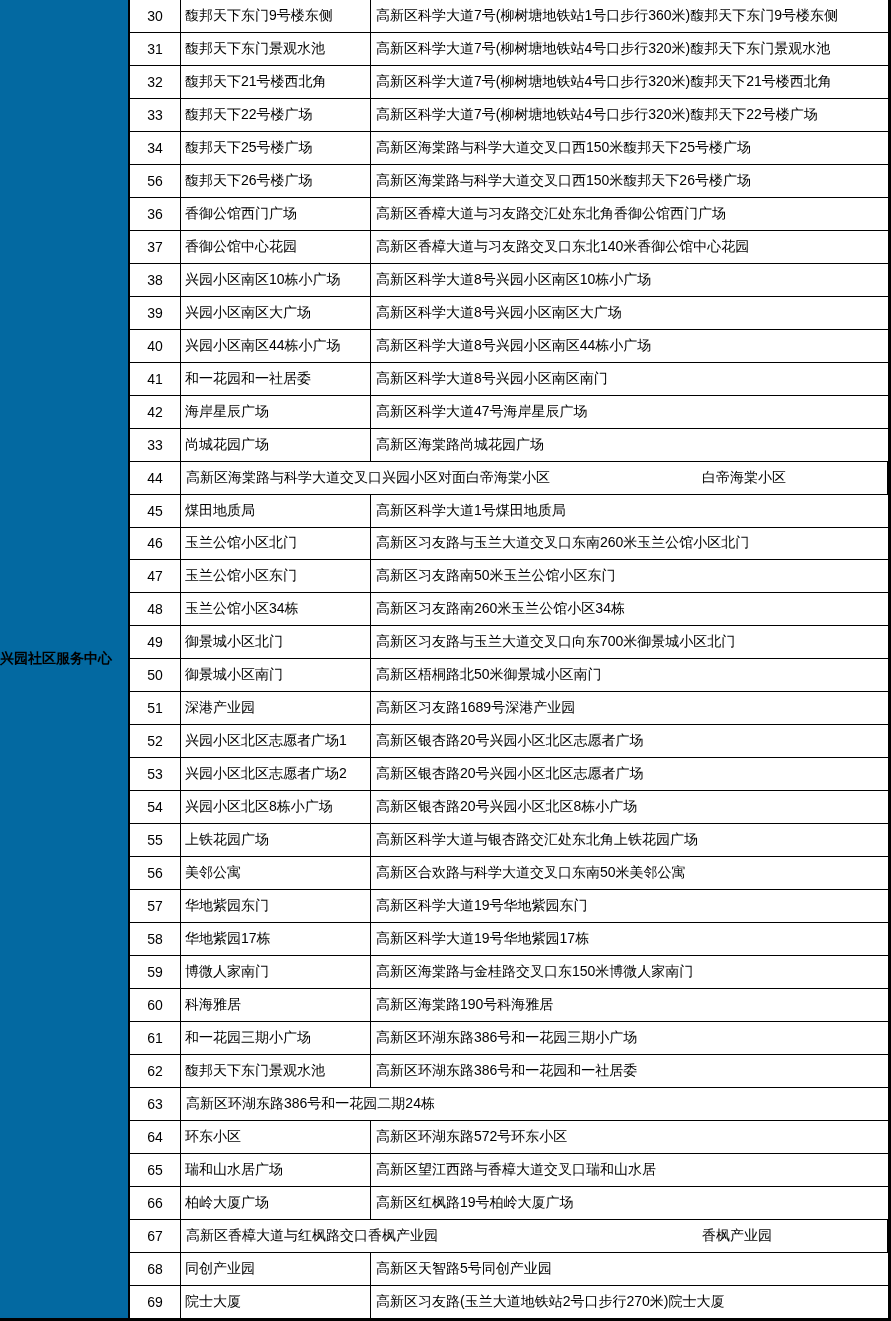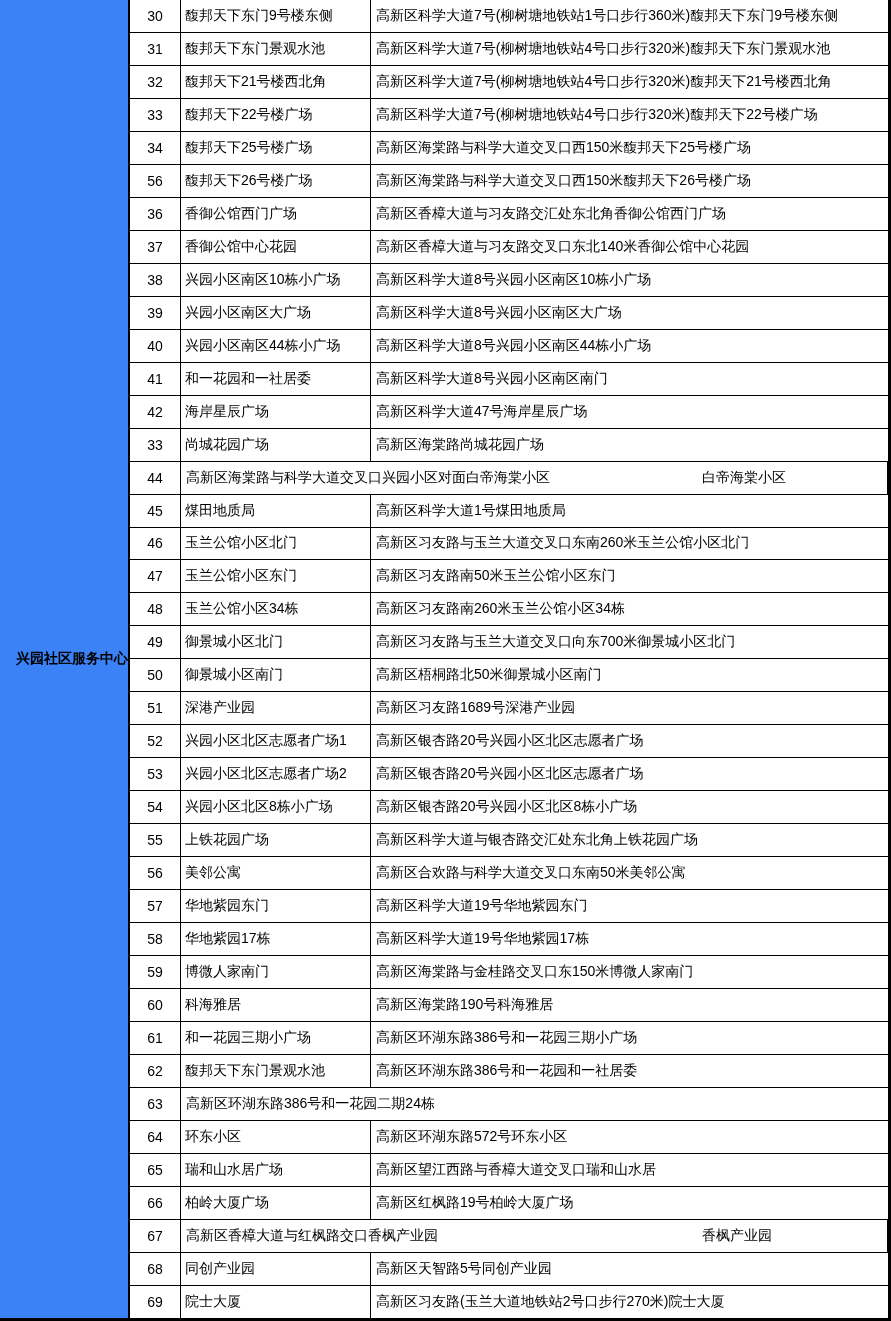--- a/index.html
+++ b/index.html
@@ -12,24 +12,24 @@
   .page {
     width: 891px;
     height: 1321px;
     display: flex;
     box-sizing: border-box;
     border-bottom: 3px solid #000;
     background: #ffffff;
   }
   .sidebar {
     flex: 0 0 128px;
-    background: #3b82f6;
+    background: #0369a1;
     display: flex;
     align-items: center;
-    justify-content: flex-end;
+    justify-content: flex-start;
   }
   .sidebar-label {
     font-size: 14px;
     font-weight: bold;
     white-space: nowrap;
   }
   .table {
     flex: 1;
     box-sizing: border-box;
     border-left: 2px solid #000;

